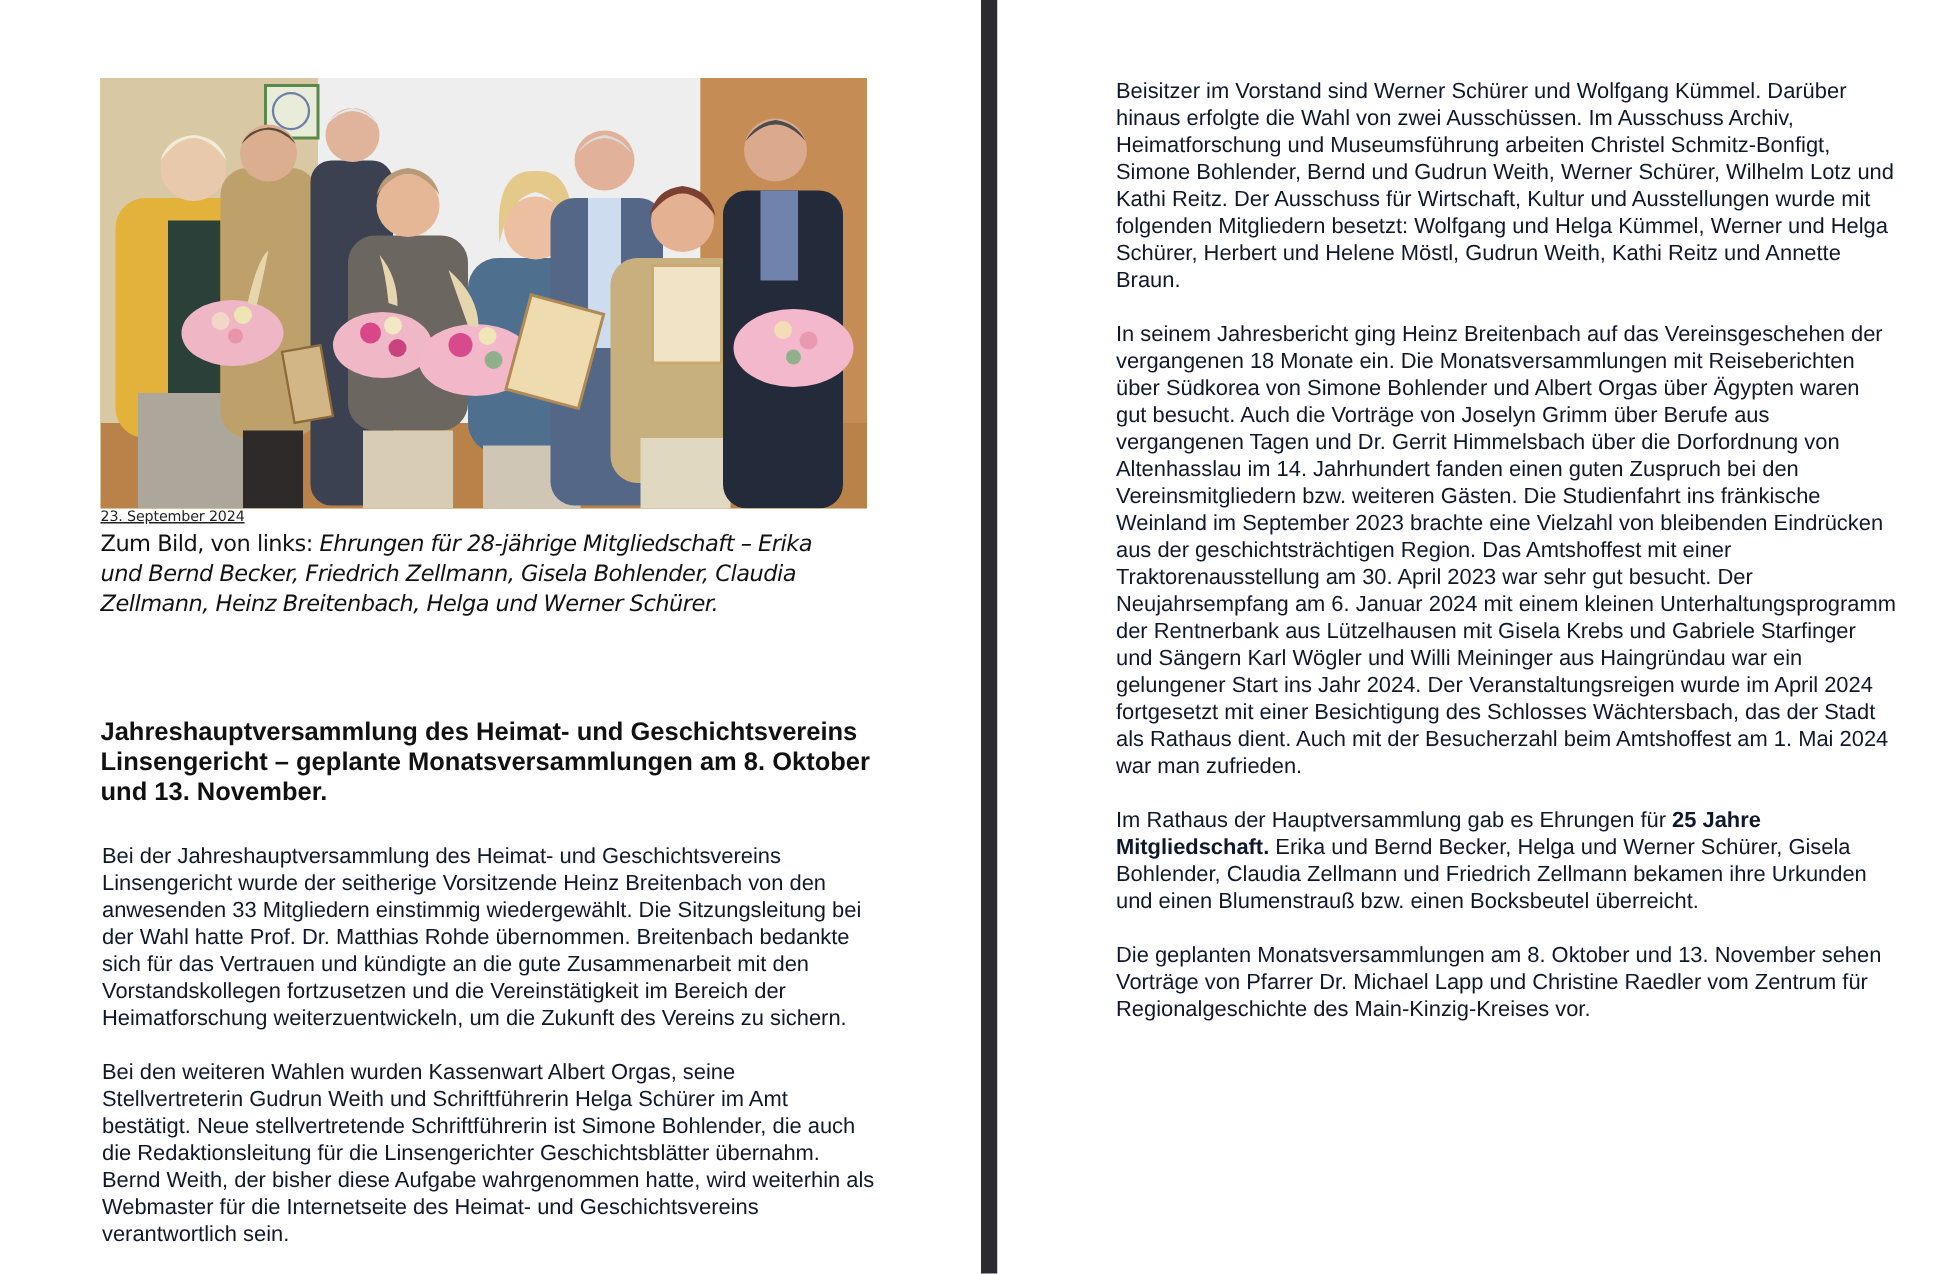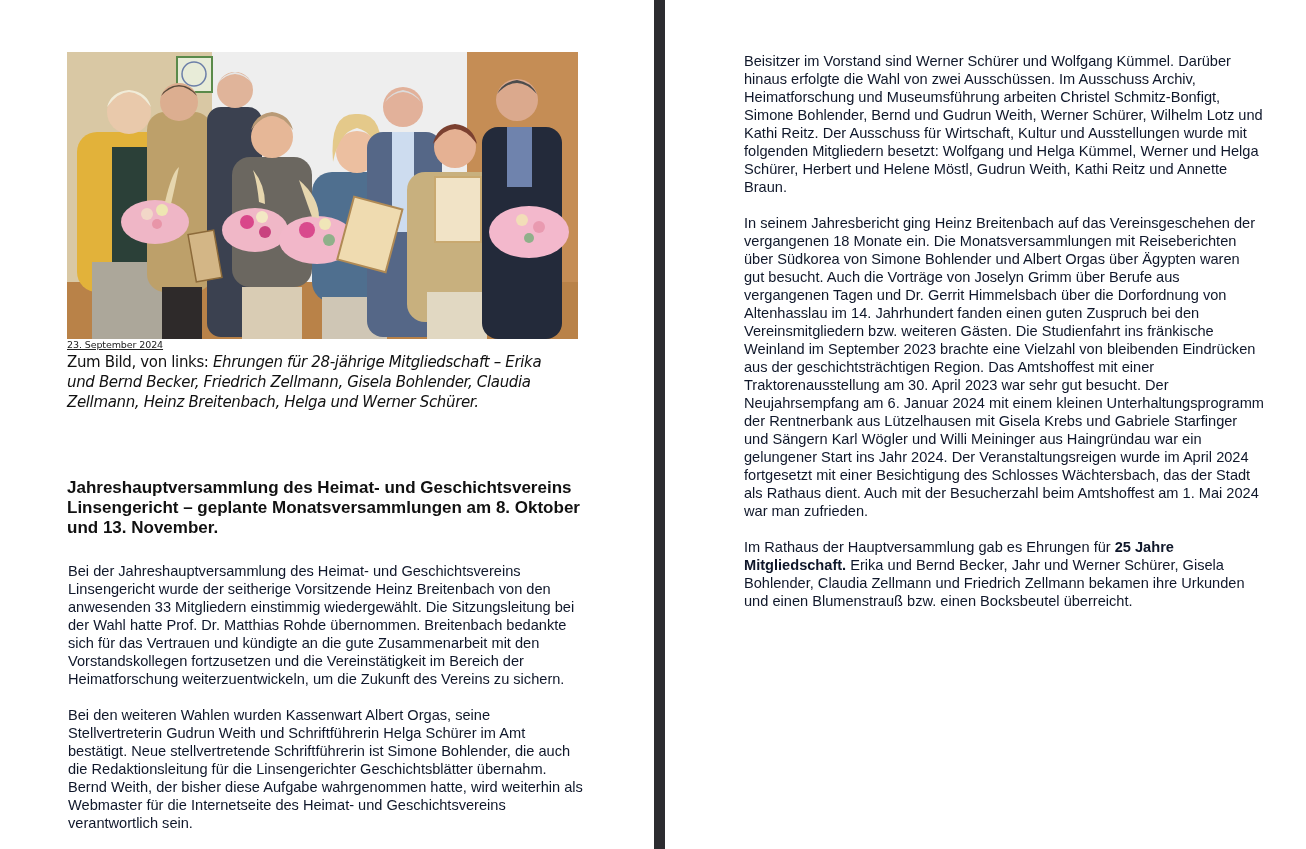--- a/index.html
+++ b/index.html
@@ -149,15 +149,16 @@
 
 <div class="divider"></div>
 
 <div class="page page-right"></div>
 
 <div class="col-right-body">
   <p class="para">Beisitzer im Vorstand sind Werner Schürer und Wolfgang Kümmel. Darüber hinaus erfolgte die Wahl von zwei Ausschüssen. Im Ausschuss Archiv, Heimatforschung und Museumsführung arbeiten Christel Schmitz-Bonfigt, Simone Bohlender, Bernd und Gudrun Weith, Werner Schürer, Wilhelm Lotz und Kathi Reitz. Der Ausschuss für Wirtschaft, Kultur und Ausstellungen wurde mit folgenden Mitgliedern besetzt: Wolfgang und Helga Kümmel, Werner und Helga Schürer, Herbert und Helene Möstl, Gudrun Weith, Kathi Reitz und Annette Braun.</p>
   <div class="gap"></div>
   <p class="para">In seinem Jahresbericht ging Heinz Breitenbach auf das Vereinsgeschehen der vergangenen 18 Monate ein. Die Monatsversammlungen mit Reiseberichten über Südkorea von Simone Bohlender und Albert Orgas über Ägypten waren gut besucht. Auch die Vorträge von Joselyn Grimm über Berufe aus vergangenen Tagen und Dr. Gerrit Himmelsbach über die Dorfordnung von Altenhasslau im 14. Jahrhundert fanden einen guten Zuspruch bei den Vereinsmitgliedern bzw. weiteren Gästen. Die Studienfahrt ins fränkische Weinland im September 2023 brachte eine Vielzahl von bleibenden Eindrücken aus der geschichtsträchtigen Region. Das Amtshoffest mit einer Traktorenausstellung am 30. April 2023 war sehr gut besucht. Der Neujahrsempfang am 6. Januar 2024 mit einem kleinen Unterhaltungsprogramm der Rentnerbank aus Lützelhausen mit Gisela Krebs und Gabriele Starfinger und Sängern Karl Wögler und Willi Meininger aus Haingründau war ein gelungener Start ins Jahr 2024. Der Veranstaltungsreigen wurde im April 2024 fortgesetzt mit einer Besichtigung des Schlosses Wächtersbach, das der Stadt als Rathaus dient. Auch mit der Besucherzahl beim Amtshoffest am 1. Mai 2024 war man zufrieden.</p>
   <div class="gap"></div>
-  <p class="para"><span>Im Rathaus der Hauptversammlung gab es Ehrungen für </span><b>25 Jahre Mitgliedschaft.</b><span> Erika und Bernd Becker, Jahr und Werner Schürer, Gisela Bohlender, Claudia Zellmann und Friedrich Zellmann bekamen ihre Urkunden und einen Blumenstrauß bzw. einen Bocksbeutel überreicht.</span></p>
+  <p class="para"><span>Im Rathaus der Hauptversammlung gab es Ehrungen für </span><b>25 Jahre Mitgliedschaft.</b><span> Erika und Bernd Becker, Helga und Werner Schürer, Gisela Bohlender, Claudia Zellmann und Friedrich Zellmann bekamen ihre Urkunden und einen Blumenstrauß bzw. einen Bocksbeutel überreicht.</span></p>
   <div class="gap"></div>
+  <p class="para">Die geplanten Monatsversammlungen am 8. Oktober und 13. November sehen Vorträge von Pfarrer Dr. Michael Lapp und Christine Raedler vom Zentrum für Regionalgeschichte des Main-Kinzig-Kreises vor.</p>
 </div>
 
 </body></html>

